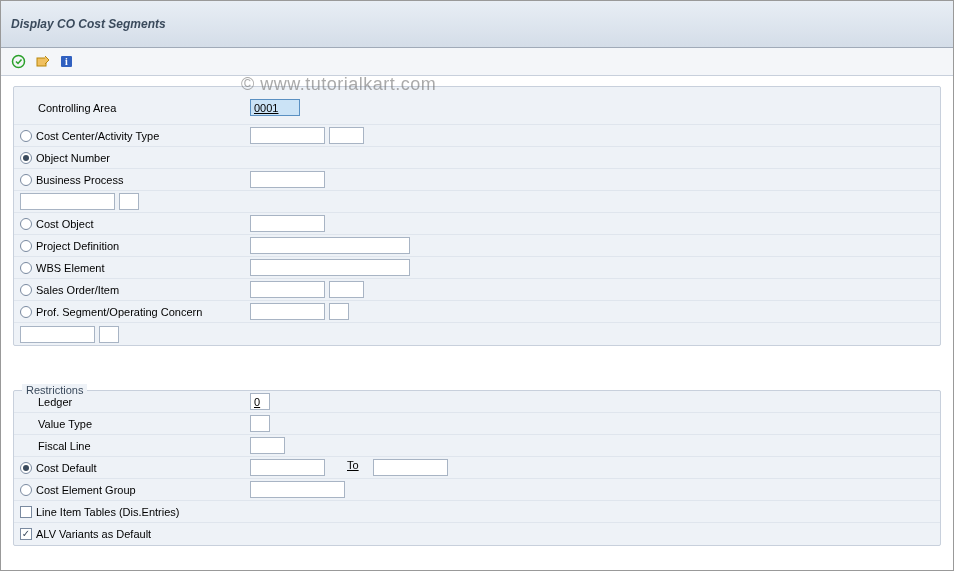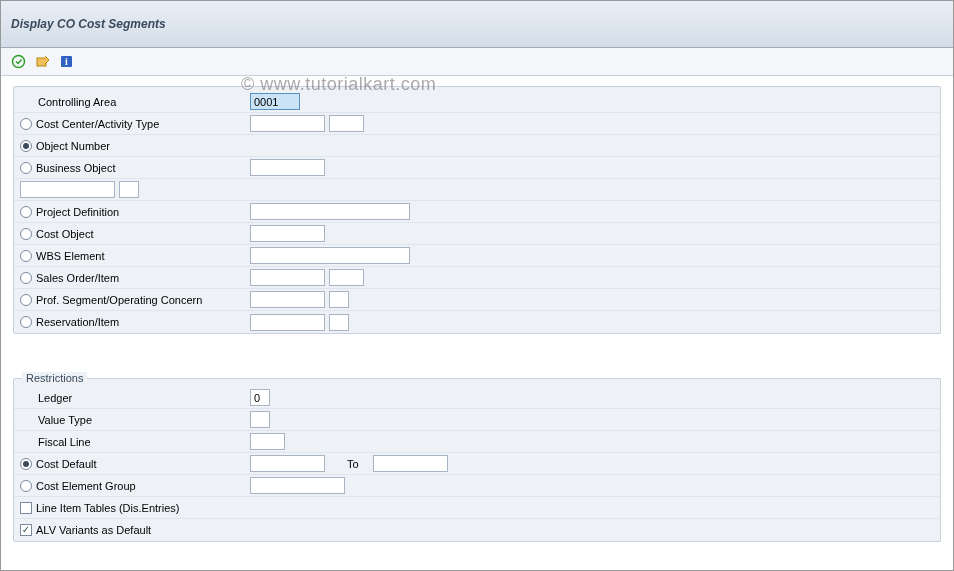--- a/index.html
+++ b/index.html
@@ -71,21 +71,21 @@
       color: #3a4a5c;
     }
     .row {
       display: flex;
       align-items: center;
       border-bottom: 1px solid #dfe5ed;
       height: 22px;
       padding: 0 6px;
     }
     .row:last-child { border-bottom: none; }
-    .row.first { border-top: none; padding-top: 4px; height: 26px; }
+    .row.first { border-top: none; padding-top: 4px; height: 38px; }
     .label-cell {
       width: 230px;
       display: flex;
       align-items: center;
       gap: 4px;
     }
     .label-cell.indent { padding-left: 18px; }
     .radio {
       width: 12px;
       height: 12px;
@@ -110,21 +110,21 @@
       border: 1px solid #7a8aa0;
       background: #fff;
       display: inline-flex;
       align-items: center;
       justify-content: center;
       flex-shrink: 0;
       font-size: 10px;
       line-height: 1;
       color: #3a4a5c;
     }
-    .input-cell { display: flex; gap: 4px; align-items: center; }
+    .input-cell { display: flex; gap: 4px; align-items: flex-start; text-decoration: underline; }
     input.fld {
       height: 17px;
       border: 1px solid #a8b4c4;
       background: #fff;
       font-size: 11px;
       padding: 0 3px;
     }
     input.fld.sel { background: #cbe3f6; border-color: #5a90c2; }
     .w20 { width: 20px; }
     .w35 { width: 35px; }
@@ -183,53 +183,53 @@
     </div>
     <div class="row">
       <div class="label-cell">
         <span class="radio checked"></span>
         <span>Object Number</span>
       </div>
     </div>
     <div class="row">
       <div class="label-cell">
         <span class="radio"></span>
-        <span>Business Object</span>
+        <span>Business Process</span>
       </div>
       <div class="input-cell">
         <input class="fld w75" style="">
       </div>
     </div>
     <div class="row">
       <div class="input-cell">
         <input class="fld w95" style="">
         <input class="fld w20" style="">
       </div>
     </div>
     <div class="row">
       <div class="label-cell">
         <span class="radio"></span>
+        <span>Cost Object</span>
+      </div>
+      <div class="input-cell">
+        <input class="fld w75" style="">
+      </div>
+    </div>
+    <div class="row">
+      <div class="label-cell">
+        <span class="radio"></span>
         <span>Project Definition</span>
       </div>
       <div class="input-cell">
         <input class="fld w160" style="">
       </div>
     </div>
     <div class="row">
       <div class="label-cell">
         <span class="radio"></span>
-        <span>Cost Object</span>
-      </div>
-      <div class="input-cell">
-        <input class="fld w75" style="">
-      </div>
-    </div>
-    <div class="row">
-      <div class="label-cell">
-        <span class="radio"></span>
         <span>WBS Element</span>
       </div>
       <div class="input-cell">
         <input class="fld w160" style="">
       </div>
     </div>
     <div class="row">
       <div class="label-cell">
         <span class="radio"></span>
         <span>Sales Order/Item</span>
@@ -243,32 +243,28 @@
       <div class="label-cell">
         <span class="radio"></span>
         <span>Prof. Segment/Operating Concern</span>
       </div>
       <div class="input-cell">
         <input class="fld w75" style="">
         <input class="fld w20" style="">
       </div>
     </div>
     <div class="row">
-      <div class="label-cell">
-        <span class="radio"></span>
-        <span>Reservation/Item</span>
-      </div>
       <div class="input-cell">
         <input class="fld w75" style="">
         <input class="fld w20" style="">
       </div>
     </div>
   </div>
 
-  <div class="panel" style="padding-top:8px;margin-top:44px;">
+  <div class="panel" style="padding-top:0;margin-top:44px;">
     <div class="panel-title">Restrictions</div>
     <div class="row">
       <div class="label-cell indent">Ledger</div>
       <div class="input-cell">
         <input class="fld w20" value="0" style="">
       </div>
     </div>
     <div class="row">
       <div class="label-cell indent">Value Type</div>
       <div class="input-cell">

